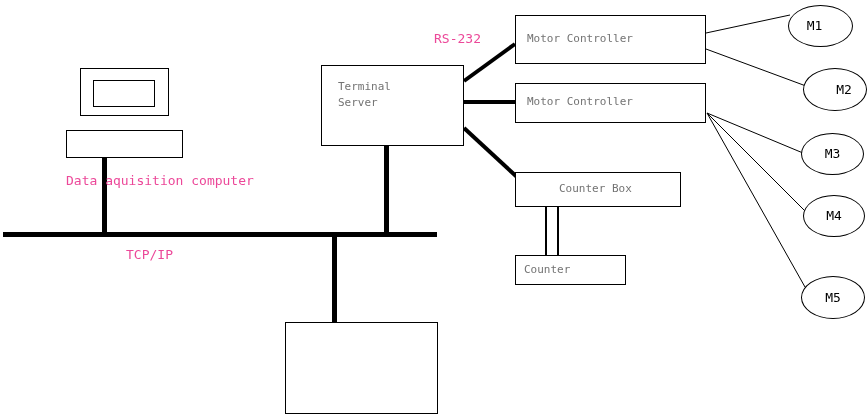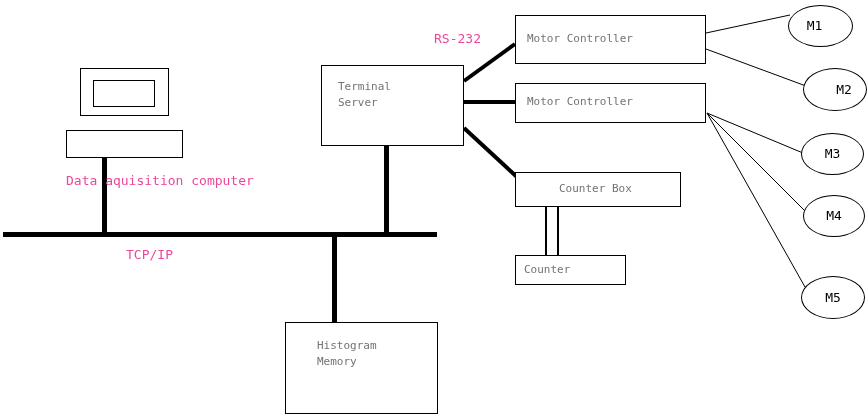--- a/index.html
+++ b/index.html
@@ -138,22 +138,20 @@
   <div class="box" style="left:515px; top:172px; width:166px; height:35px;"></div>
   <div class="box-label" style="left:527px; top:181px;margin-left:32px;">Counter Box</div>
 
   <div class="wire-thin-v" style="left:545px; top:207px; height:49px;"></div>
   <div class="wire-thin-v" style="left:557px; top:207px; height:49px;"></div>
 
   <div class="box" style="left:515px; top:255px; width:111px; height:30px;"></div>
   <div class="box-label" style="left:524px; top:262px;">Counter</div>
 
   <div class="box" style="left:285px; top:322px; width:153px; height:92px;"></div>
-  <div class="box-label" style="left:317px; top:338px; width:120px;">Histogram
-Memory</div>
 
   <div class="ellipse" style="left:788px; top:5px; width:65px; height:42px;"></div>
   <div class="ellipse-label" style="left:788px; top:19px; width:53px;">M1</div>
 
   <div class="ellipse" style="left:803px; top:68px; width:64px; height:43px;"></div>
   <div class="ellipse-label" style="left:803px; top:83px; width:64px;padding-left:9px;">M2</div>
 
   <div class="ellipse" style="left:801px; top:133px; width:63px; height:42px;"></div>
   <div class="ellipse-label" style="left:801px; top:147px; width:63px;">M3</div>
 

